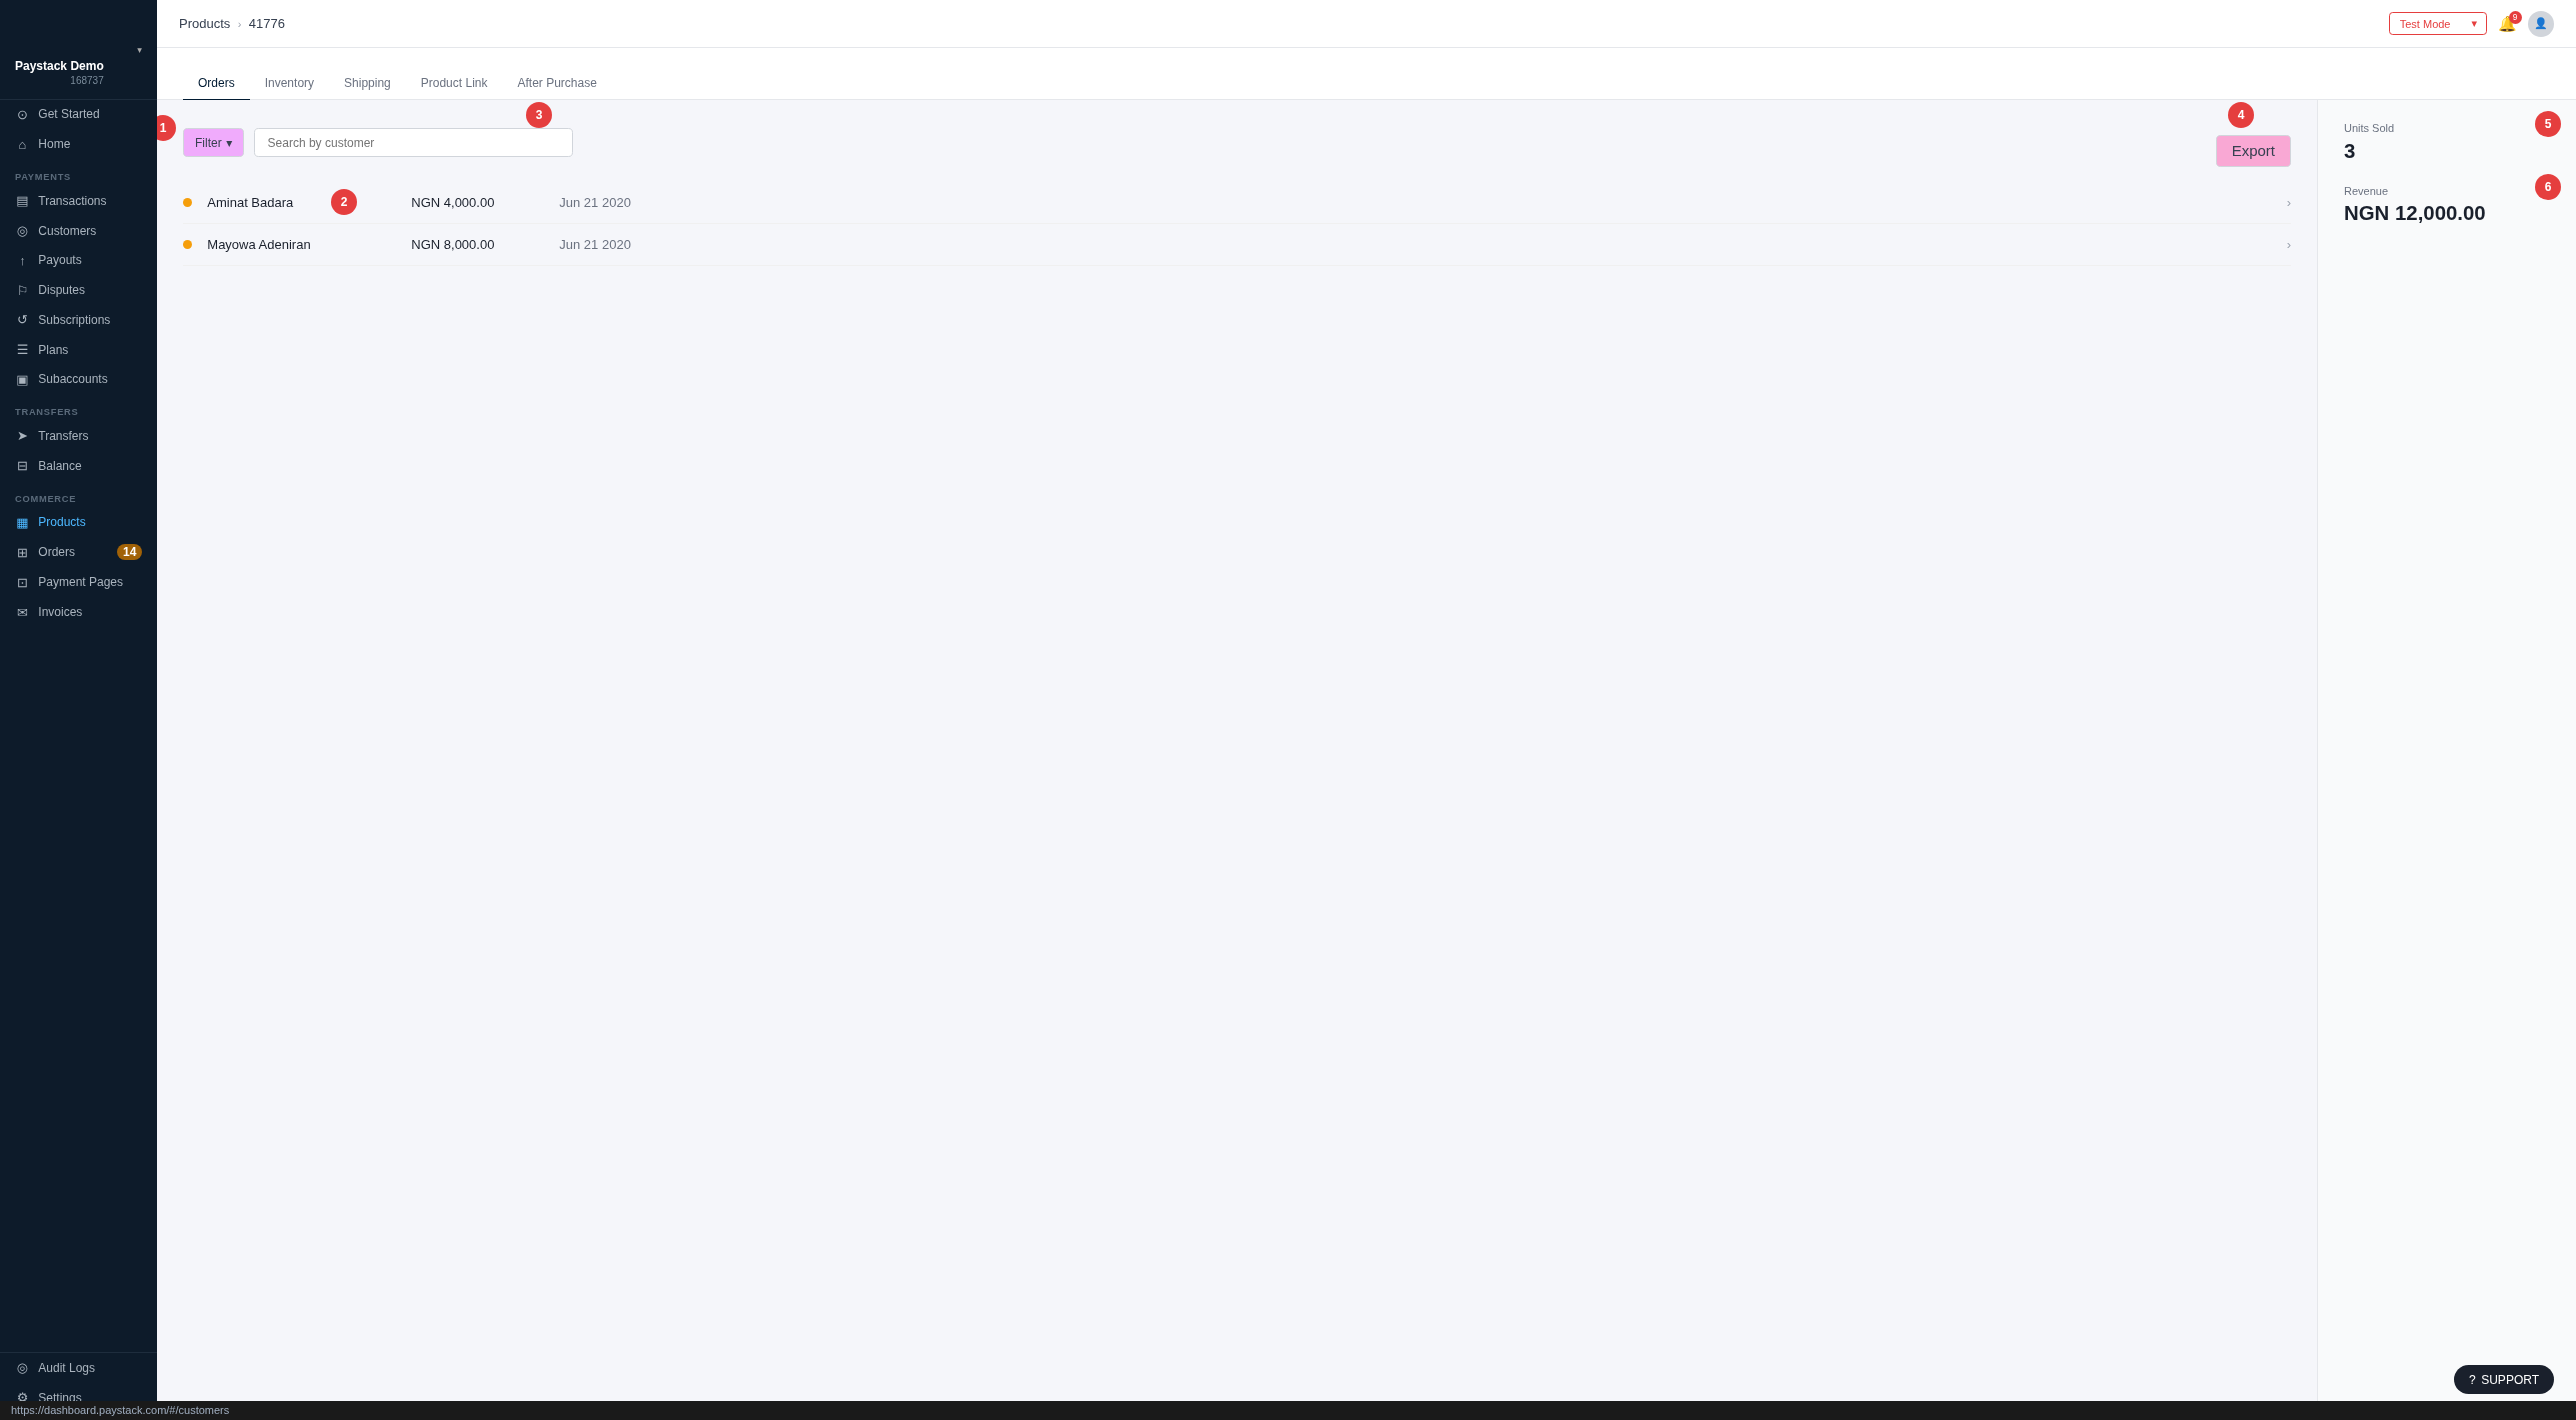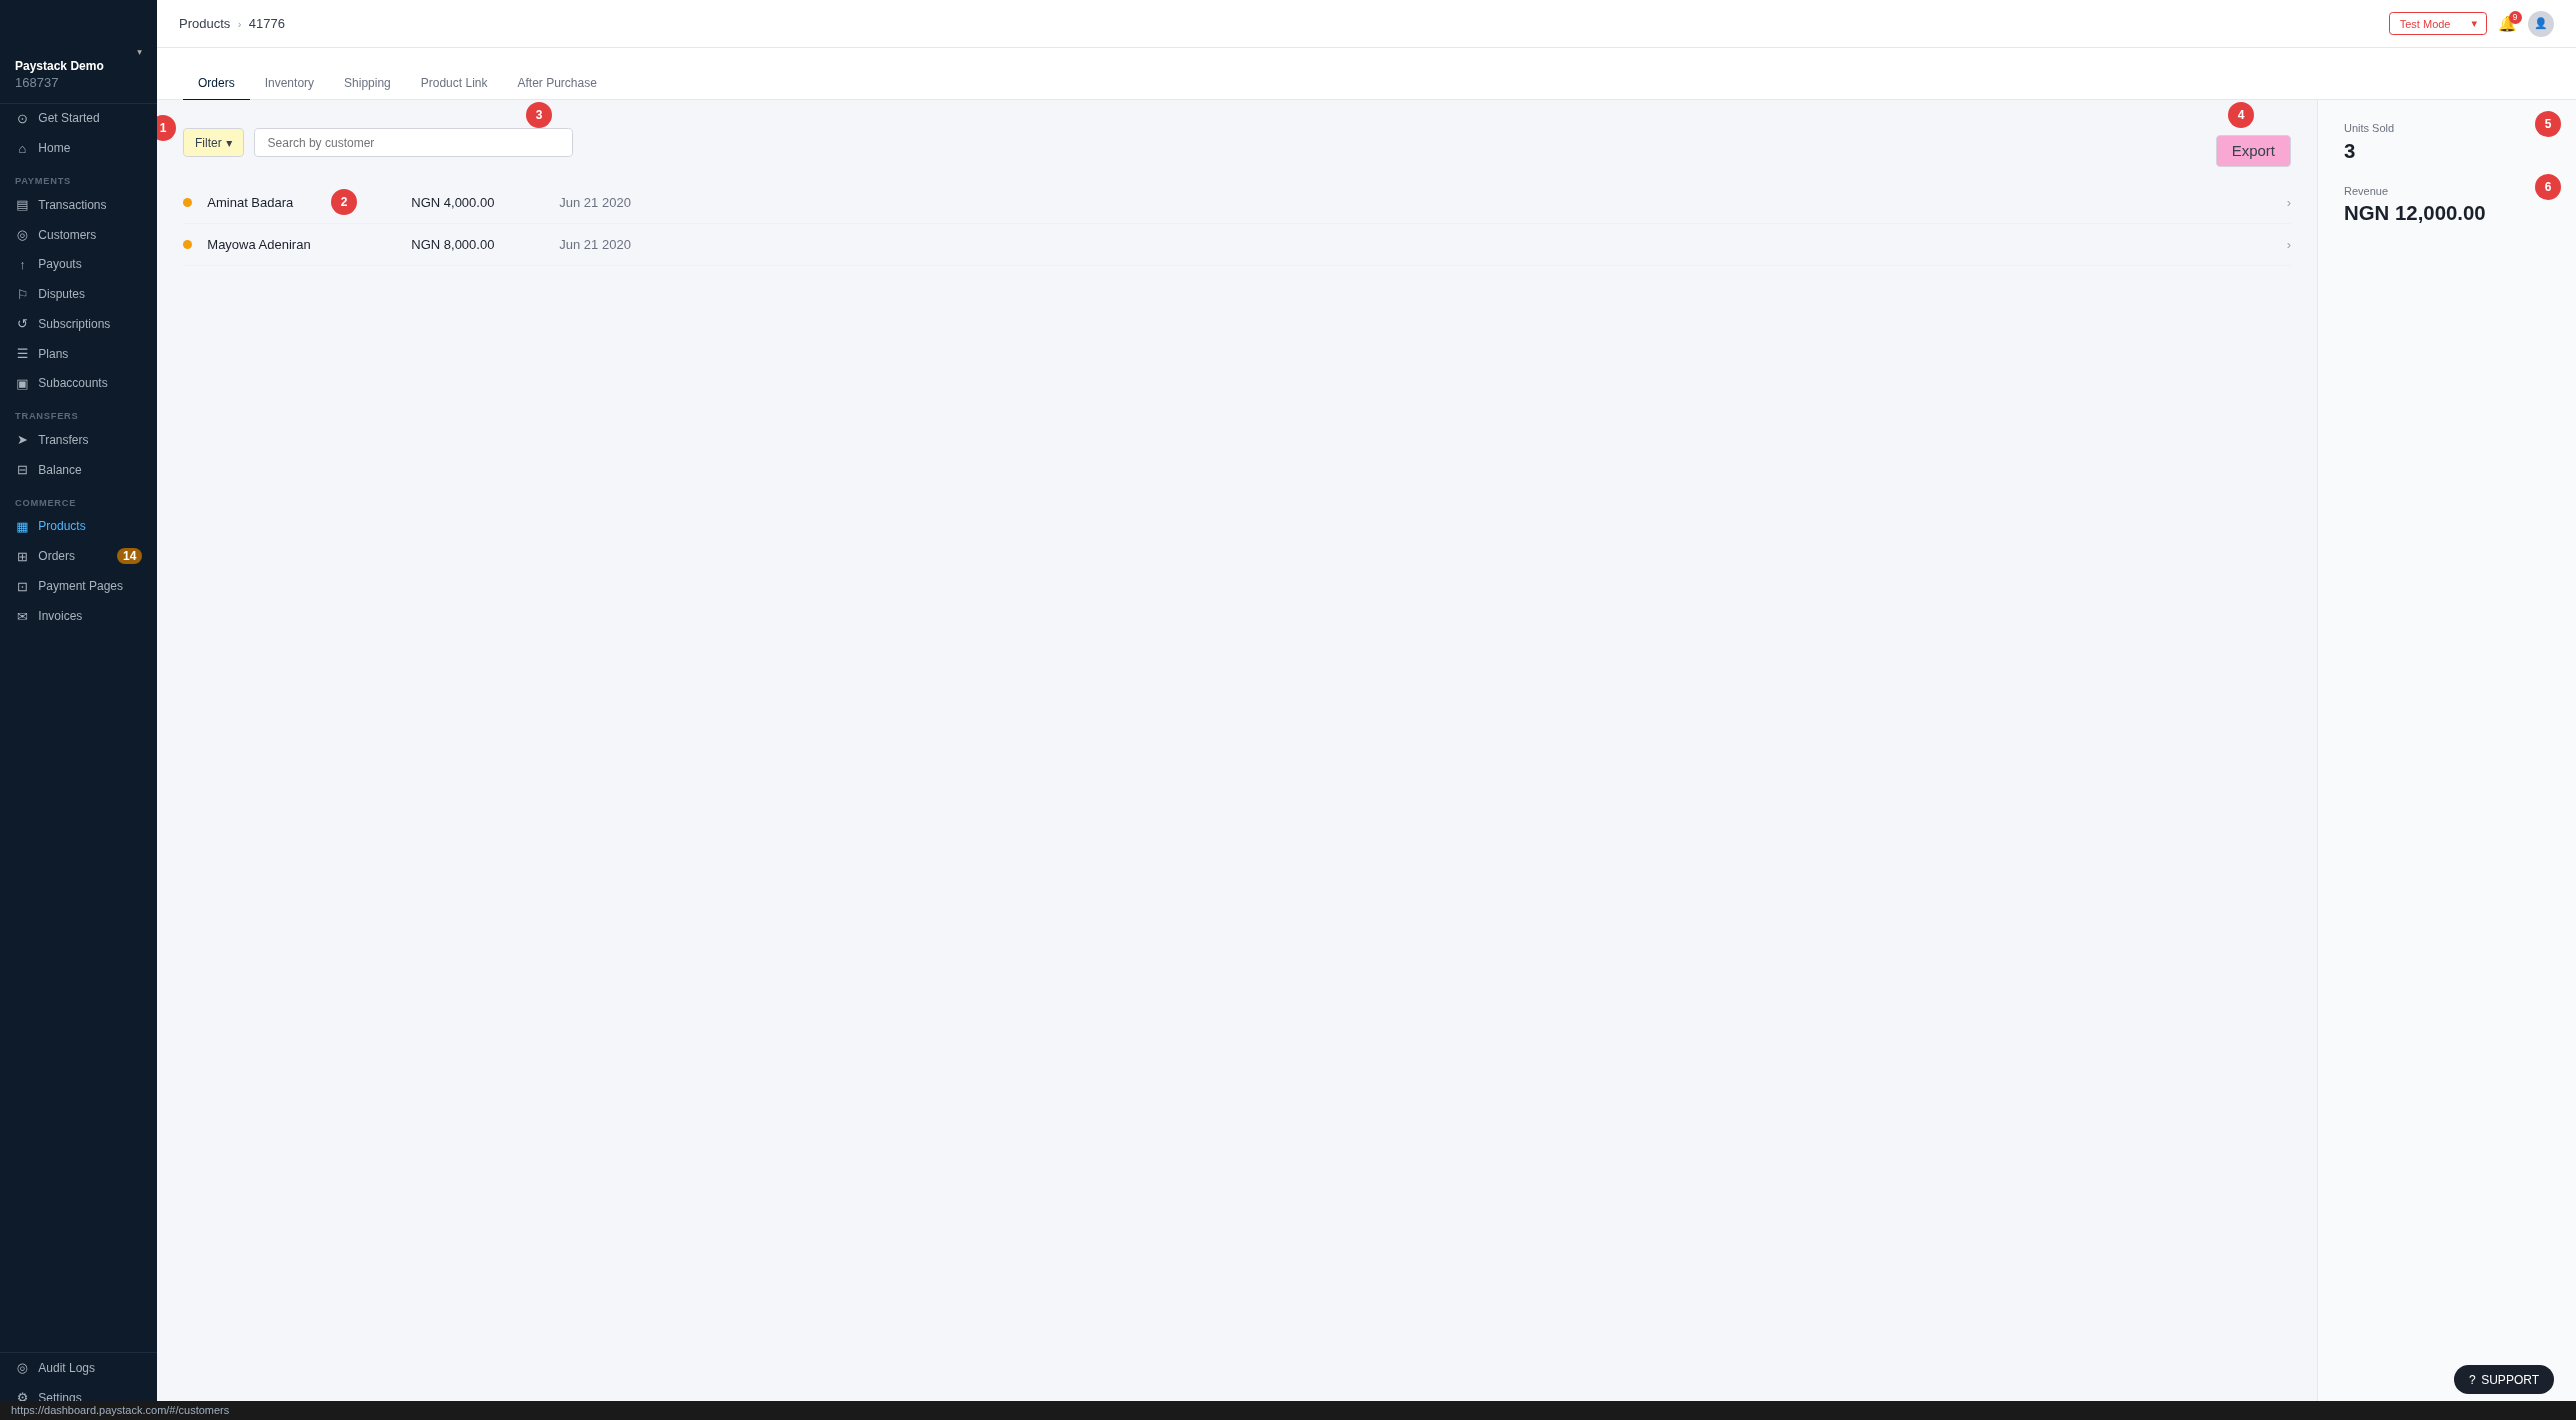--- a/index.html
+++ b/index.html
@@ -25,21 +25,22 @@
     }
     .sidebar-brand-name {
       color: #fff;
       font-size: 12px;
       font-weight: 600;
       line-height: 1.3;
       margin-top: 46px;
     }
     .sidebar-brand-id {
       color: #7a8b9a;
-      font-size: 13px;
+      font-size: 10px;
+      text-align: right;
     }
     .chevron-down { color: #aaa; font-size: 9.3px; }
     .sidebar-section-label {
       font-size: 9.3px;
       text-transform: uppercase;
       letter-spacing: 0.08em;
       color: #5a6a7a;
       padding: 13px 15px 3.7px;
       font-weight: 600;
     }
@@ -208,21 +209,21 @@
       min-width: 259px;
       background: #f9fafb;
       border-left: 0.9px solid #e5e7eb;
       padding: 22px 26px;
     }
 
     
     .filter-bar { display: flex; align-items: center; gap: 9.3px; margin-bottom: 15px; }
     .filter-btn {
       border: 0.9px solid #d1d5db;
-      background: #fef9c3;
+      background: #f0abfc;
       border-radius: 4.6px;
       padding: 6.5px 11px;
       font-size: 12px;
       cursor: pointer;
       display: flex;
       align-items: center;
       gap: 4.6px;
       color: #374151;
     }
     .search-input {

